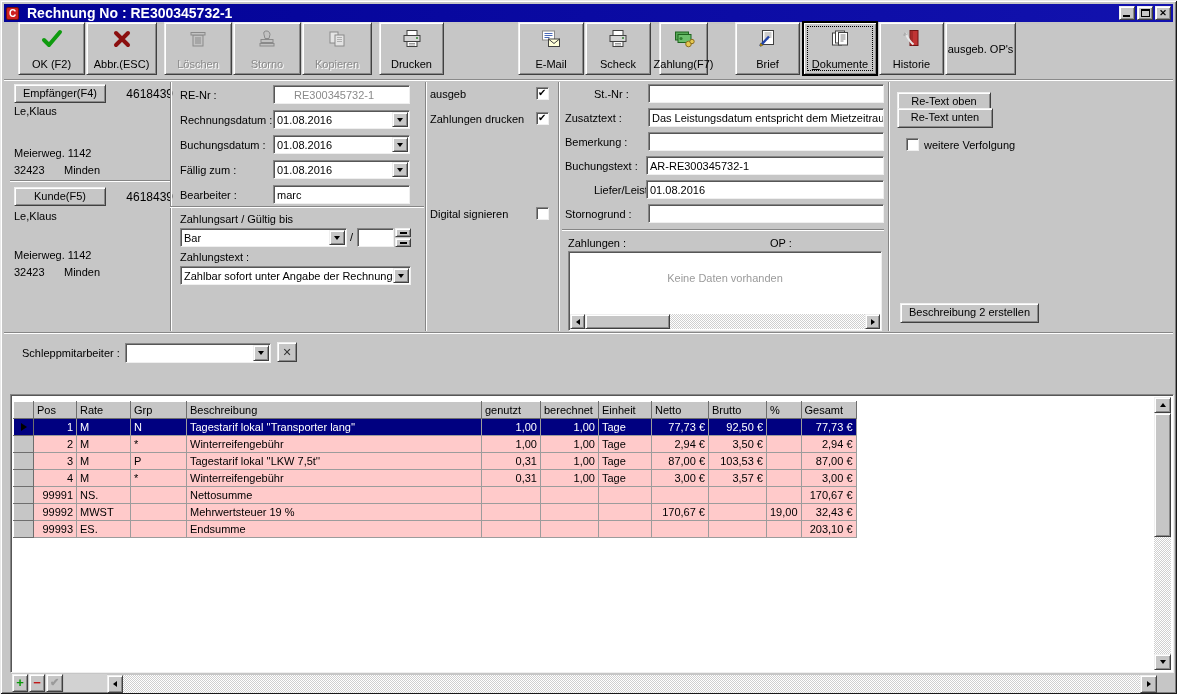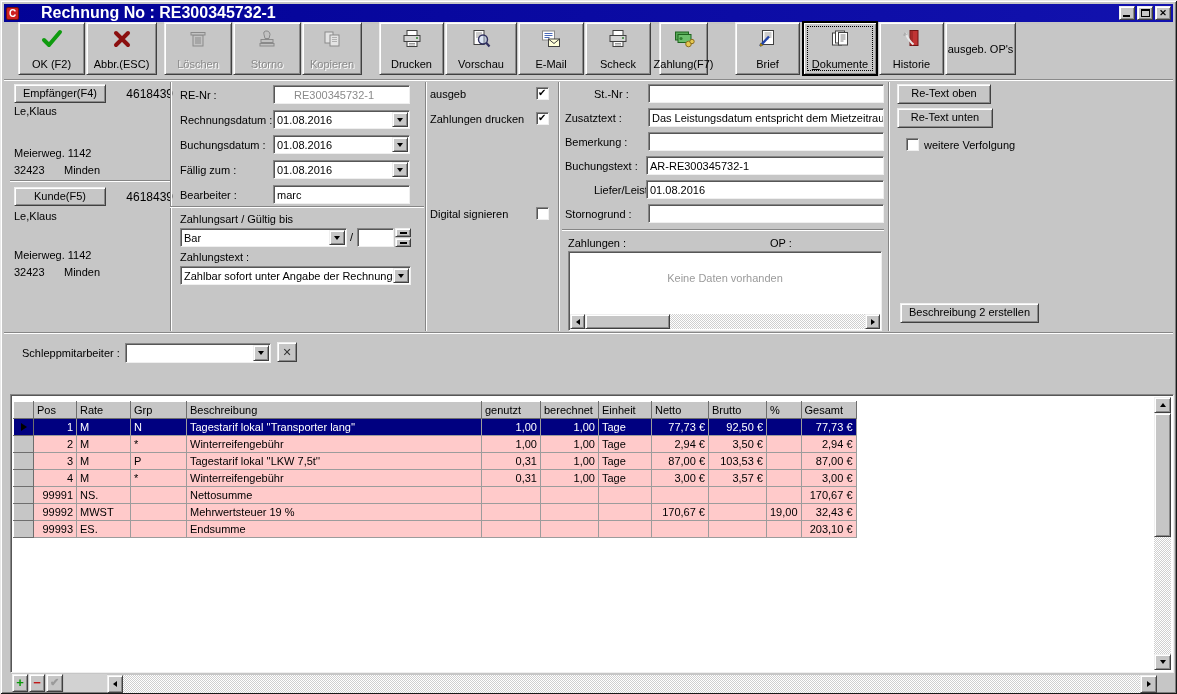--- a/index.html
+++ b/index.html
@@ -5,21 +5,21 @@
   html,body{margin:0;padding:0;background:#777;}
   *{box-sizing:border-box;}
   .win{position:relative;width:1177px;height:694px;background:#c6c6c6;
        font-family:"Liberation Sans",sans-serif;font-size:11px;color:#000;overflow:hidden;
        box-shadow:inset 1px 1px 0 #e9e9e9, inset -1px -1px 0 #1a1a1a, inset 2px 2px 0 #fff, inset -2px -2px 0 #7e7e7e;}
   
   .titlebar{position:absolute;left:4px;top:4px;right:4px;height:18px;
             background:linear-gradient(90deg,#020296,#1212ae);display:flex;align-items:center;padding:0 2px;}
   .app-icon{width:13px;height:13px;background:#cf2020;border:1px solid #6e0e0e;border-radius:2px;
             color:#fff;font-weight:bold;font-size:10px;line-height:11px;text-align:center;flex:0 0 auto;}
-  .title-text{color:#fff;font-weight:bold;font-size:16px;margin-left:22px;flex:1 1 auto;white-space:nowrap;overflow:hidden;}
+  .title-text{color:#fff;font-weight:bold;font-size:14px;margin-left:8px;flex:1 1 auto;white-space:nowrap;overflow:hidden;}
   .winctrl{display:flex;gap:2px;}
   .wbtn{width:16px;height:14px;background:#c6c6c6;position:relative;
         border:1px solid;border-color:#efefef #404040 #404040 #efefef;box-shadow:inset 1px 1px 0 #fff, inset -1px -1px 0 #8a8a8a;}
   .glyph-min{position:absolute;left:3px;bottom:2px;width:7px;height:2px;background:#000;}
   .glyph-max{position:absolute;left:3px;top:2px;width:9px;height:8px;border:1px solid #000;border-top-width:2px;}
   .glyph-close{position:absolute;left:0;top:0;width:100%;height:100%;font-size:9px;font-weight:bold;line-height:13px;text-align:center;}
   
   .toolbar{position:absolute;left:4px;top:20px;right:4px;height:60px;}
   .toolbar-edge{position:absolute;left:4px;top:79px;right:4px;height:0;border-top:1px solid #8a8a8a;border-bottom:1px solid #fff;}
   .tbtn{position:absolute;top:2px;height:53px;background:#c6c6c6;display:flex;flex-direction:column;align-items:center;
@@ -132,52 +132,41 @@
       <div class="tbtn disabled" style="left: 229px; width: 68px;">
         <span class="ic">
           <svg width="24" height="22">
             <path d="M9 4 a3.5 3.5 0 0 1 6 2.5 l-1 4 h-4 l-1 -4 a3.5 3.5 0 0 1 0 -2.5z" fill="#c2c2c2" stroke="#8a8a8a"></path>
             <rect x="6" y="11.5" width="12" height="3" fill="#c2c2c2" stroke="#8a8a8a"></rect>
             <rect x="5" y="15.5" width="14" height="2.5" fill="#c2c2c2" stroke="#8a8a8a"></rect>
           </svg>
         </span>
         <span class="lb">Storno</span>
       </div>
-      <div class="tbtn disabled" style="left: 298px; width: 60px;">
+      <div class="tbtn disabled" style="left: 298px; width: 70px;">
         <span class="ic">
           <svg width="24" height="22">
             <rect x="5" y="4" width="8" height="11" fill="#e4e4e4" stroke="#8a8a8a"></rect>
             <rect x="10" y="7" width="9" height="11" fill="#e4e4e4" stroke="#8a8a8a"></rect>
             <path d="M12 9.5 h5 M12 11.5 h5 M12 13.5 h5" stroke="#b0b0b0"></path>
           </svg>
         </span>
         <span class="lb">Kopieren</span>
       </div>
       <div class="tbtn" style="left: 375px; width: 65px;">
         <span class="ic">
           <svg width="24" height="22">
             <rect x="7" y="2.5" width="10" height="5" fill="#fff" stroke="#404040"></rect>
             <rect x="4" y="7.5" width="16" height="6" fill="#d6d6d6" stroke="#404040"></rect>
             <circle cx="17" cy="10" r="1" fill="#2f7f2f"></circle>
             <rect x="7" y="13.5" width="10" height="5" fill="#fff" stroke="#404040"></rect>
             <path d="M9 15.5 h6 M9 17 h6" stroke="#9a9a9a"></path>
           </svg>
         </span>
         <span class="lb">Drucken</span>
-      </div>
-      <div class="tbtn" style="left: 441px; width: 72px;">
-        <span class="ic">
-          <svg width="24" height="22">
-            <rect x="5" y="2.5" width="10" height="14" fill="#fff" stroke="#404040"></rect>
-            <path d="M7 5 h6 M7 7 h6 M7 9 h3" stroke="#9a9a9a"></path>
-            <circle cx="14" cy="11.5" r="4.5" fill="rgba(180,200,230,0.45)" stroke="#303060" stroke-width="1.4"></circle>
-            <path d="M17.2 14.8 L20.5 18.5" stroke="#303060" stroke-width="2.2"></path>
-          </svg>
-        </span>
-        <span class="lb">Vorschau</span>
       </div>
       <div class="tbtn" style="left: 514px; width: 66px;">
         <span class="ic">
           <svg width="24" height="22">
             <rect x="3.5" y="3" width="12" height="9" fill="#fff" stroke="#8a8a8a"></rect>
             <path d="M5.5 5.5 h8 M5.5 7.5 h8 M5.5 9.5 h5" stroke="#4a6ab8"></path>
             <rect x="9.5" y="11" width="11" height="7.5" fill="#ffffd8" stroke="#404040"></rect>
             <path d="M9.5 11 L15 15.5 L20.5 11" fill="none" stroke="#404040"></path>
           </svg>
         </span>
@@ -332,21 +321,21 @@
         </span>
       <span class="sthumb" style="left:15px;width:85px;"></span>
       <span class="sbtn" style="right:0;">
           <span class="tri-right"></span>
         </span>
     </div>
   </div>
 
   <div class="groove-v" style="left:888px;top:82px;height:249px;"></div>
 
-  <div class="pbtn raised" style="left:897px;top:84px;width:94px;height:20px;">Re-Text oben</div>
+  <div class="pbtn raised" style="left:897px;top:92px;width:94px;height:20px;">Re-Text oben</div>
   <div class="pbtn raised" style="left:897px;top:108px;width:96px;height:20px;">Re-Text unten</div>
   <div class="cb" style="left:906px;top:138px;"></div>
   <div class="lbl" style="left:924px;top:139px;">weitere Verfolgung</div>
   <div class="pbtn raised" style="left:900px;top:303px;width:139px;height:20px;">Beschreibung 2 erstellen</div>
 
   <div class="groove-h" style="left:4px;top:332px;right:4px;"></div>
   <div class="lbl" style="left:22px;top:347px;">Schleppmitarbeiter :</div>
   <div class="field" style="left:125px;top:343px;width:146px;height:20px;"><span></span><span class="combo-arrow">
         <span class="tri-down"></span>
       </span></div>

